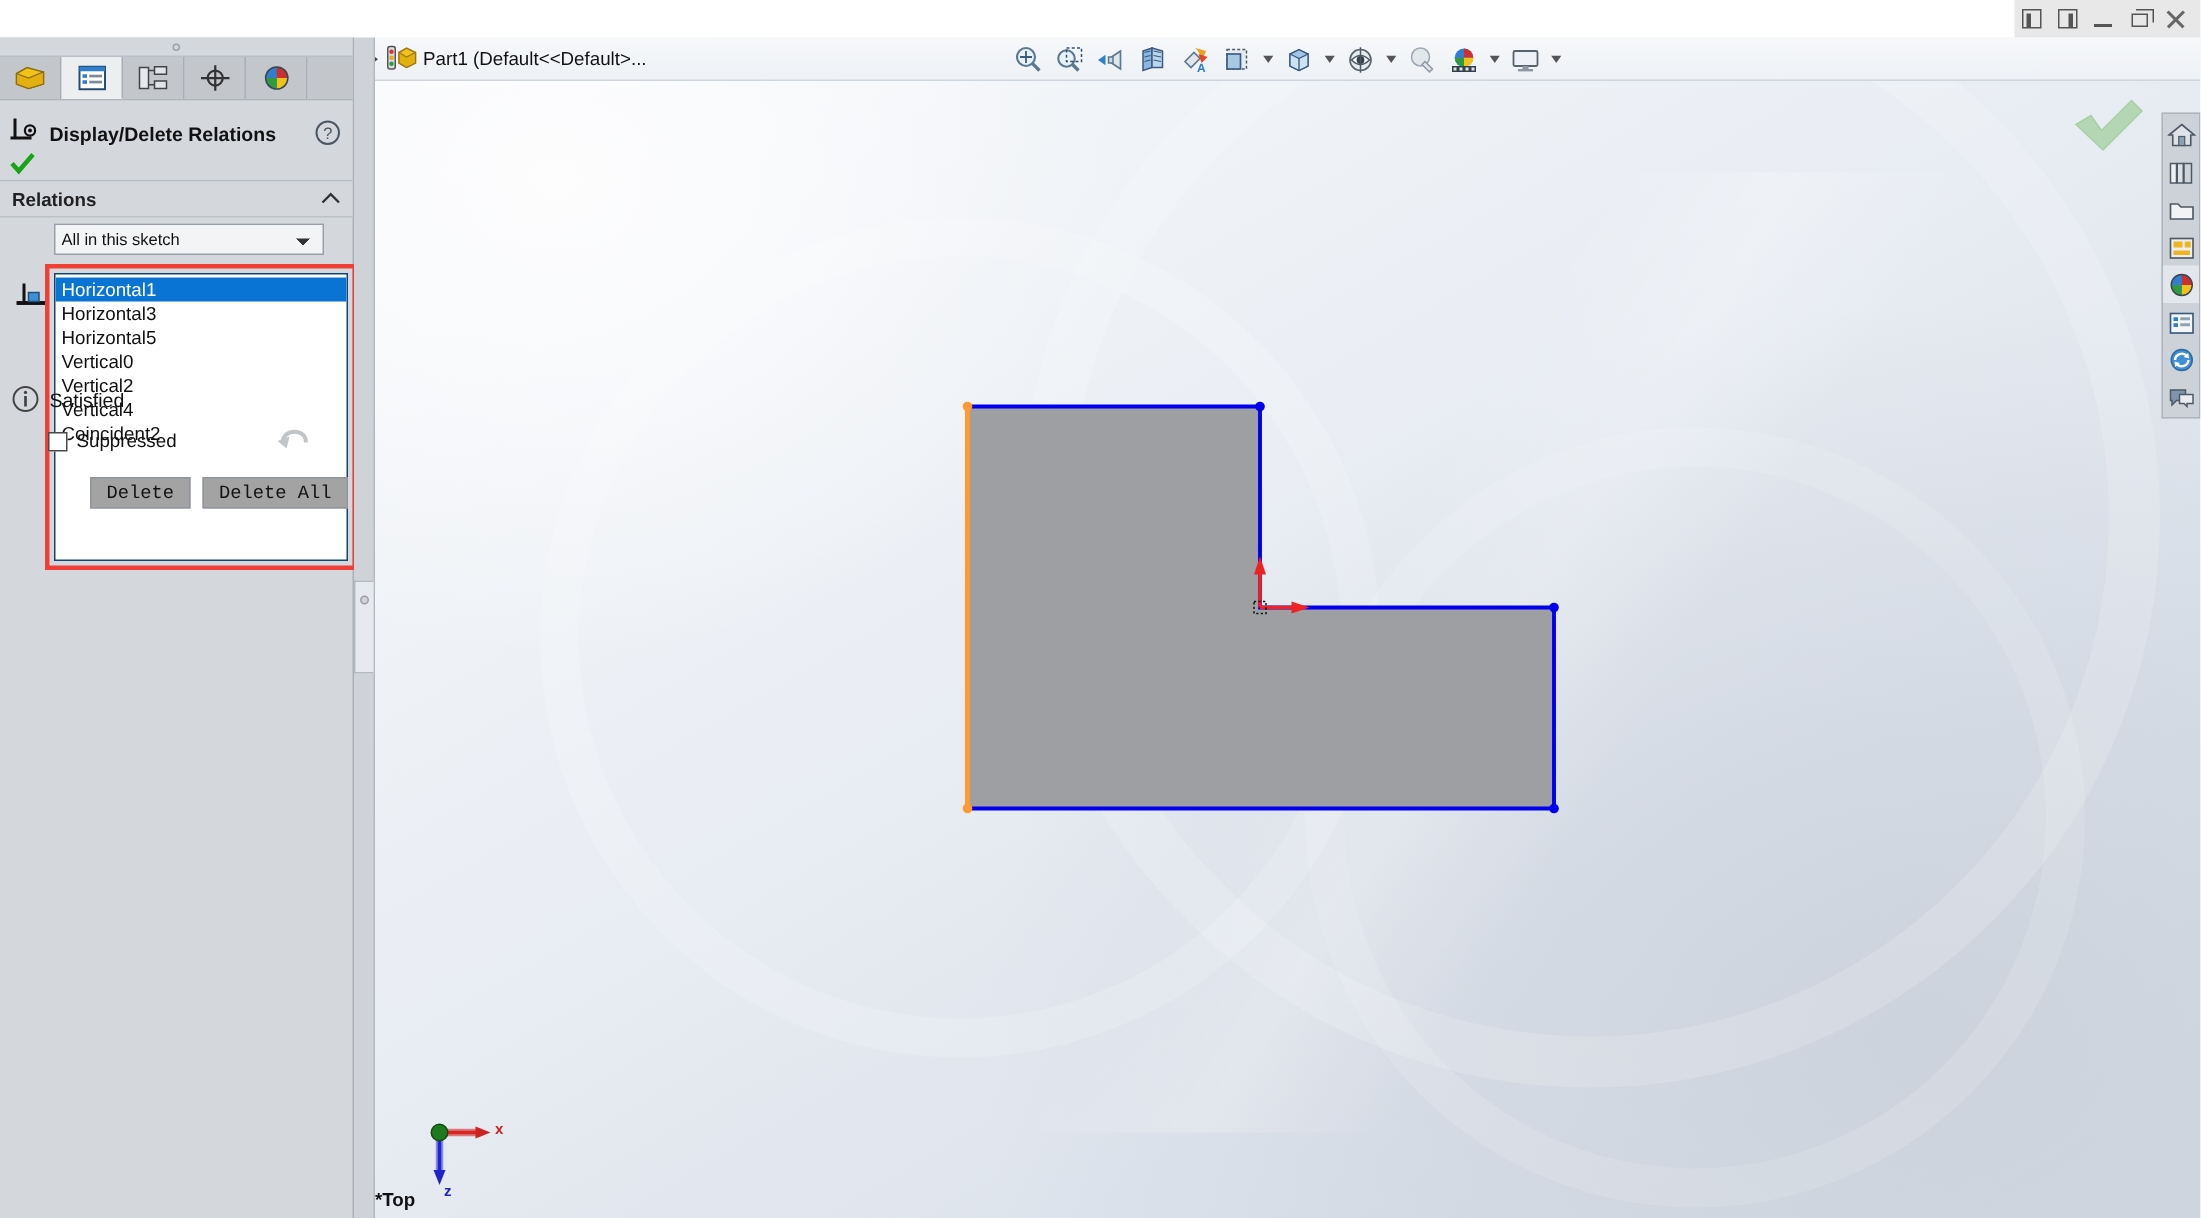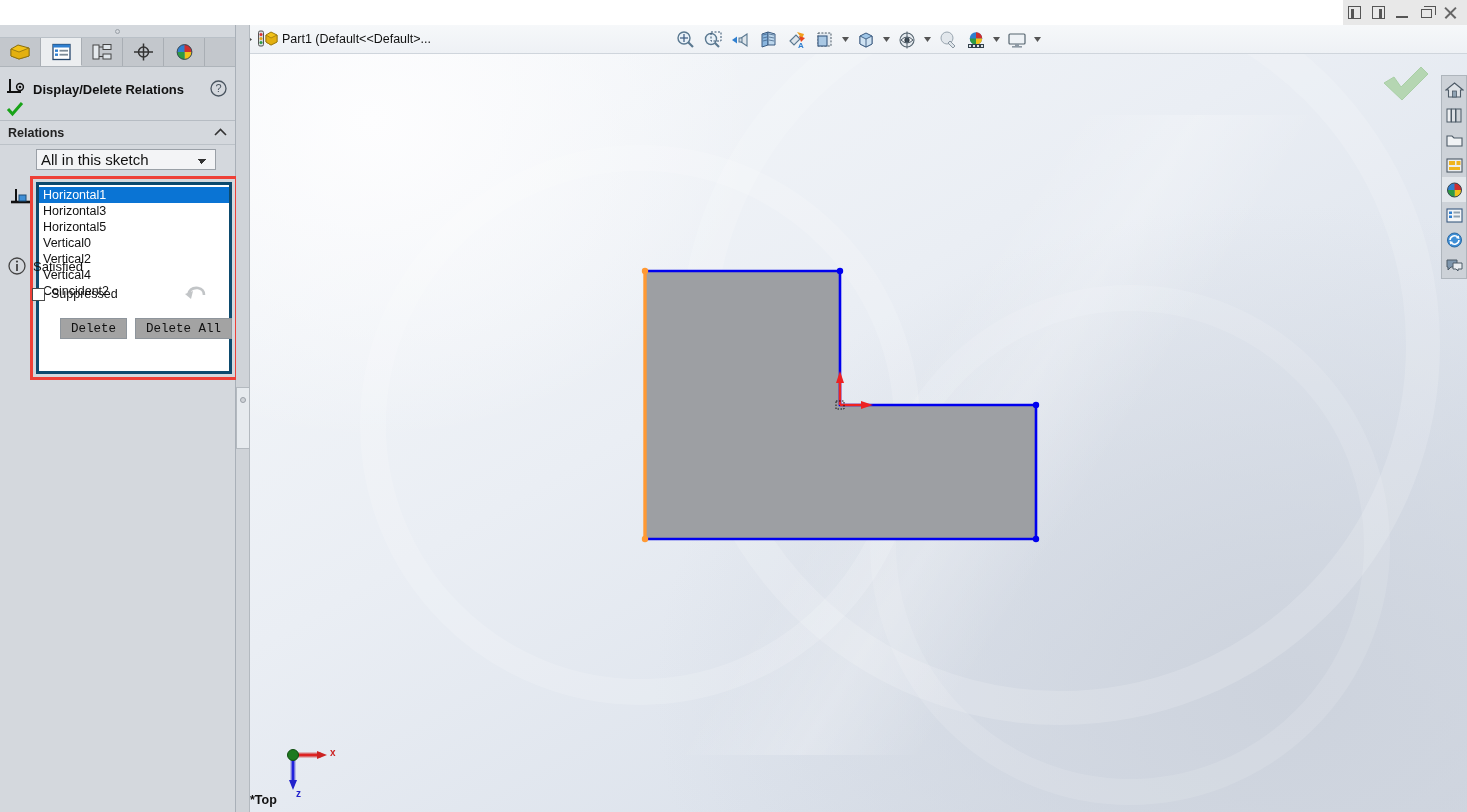--- a/index.html
+++ b/index.html
@@ -141,21 +141,21 @@
   }
   .pm-section-hdr .label { flex: 1 1 auto; }
   .chev { width: 13px; height: 9px; flex: 0 0 auto; }
 
   .pm-body { padding: 4px 8px 0 8px; }
 
   select.pm-select {
     width: 180px; height: 21px;
     margin-left: 28px;
     font-family: "Liberation Sans", sans-serif;
-    font-size: 15px;
+    font-size: 11px;
     padding: 1px 4px;
     background: #f3f4f6;
     border: 1px solid #9aa0a7;
     color: #111;
     -webkit-appearance: none; appearance: none;
     background-image:
       linear-gradient(45deg, transparent 50%, #333 50%),
       linear-gradient(135deg, #333 50%, transparent 50%);
     background-position: calc(100% - 13px) 9px, calc(100% - 8px) 9px;
     background-size: 5px 5px, 5px 5px;
@@ -171,21 +171,21 @@
     position: absolute; left: 22px; top: 0;
     width: 208px; height: 204px;
     border: 3px solid #ee4037;
     background: transparent;
     pointer-events: none;
   }
   .rel-listbox {
     position: absolute; left: 28px; top: 6px;
     width: 196px; height: 192px;
     background: #ffffff;
-    border: 3px solid #0c4a6e;
+    border: 1px solid #0c4a6e;
     overflow: hidden;
     padding: 2px 0 0 0;
   }
   .rel-item {
     height: 16px; line-height: 16px;
     padding-left: 4px;
     font-size: 12.5px; color: #111;
     white-space: nowrap; cursor: default;
   }
   .rel-item.selected { background: #0a74d4; color: #ffffff; }

